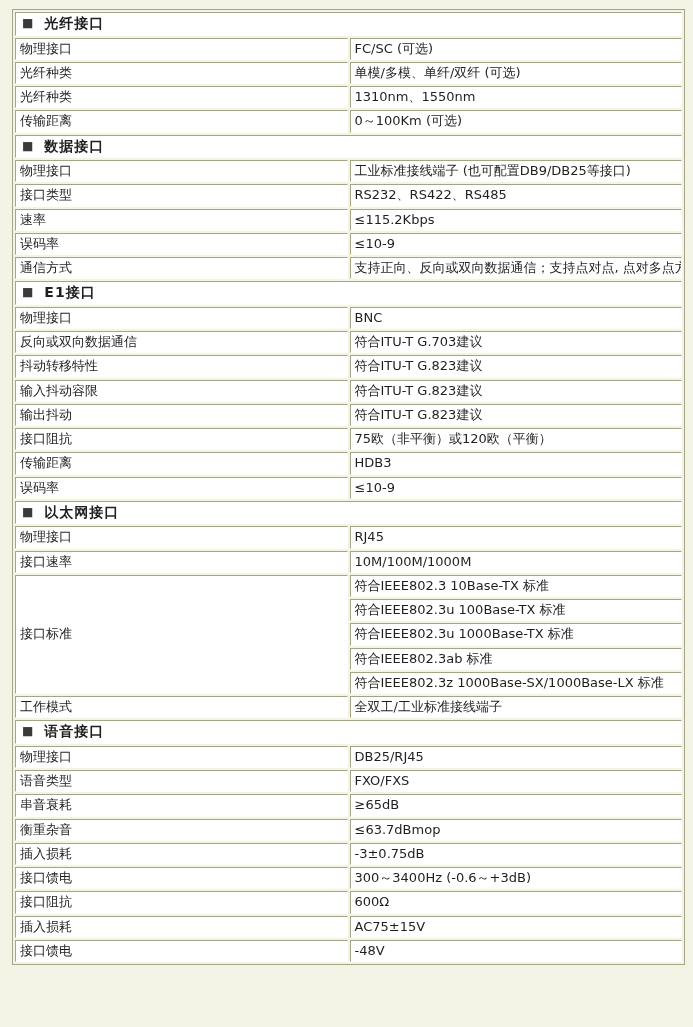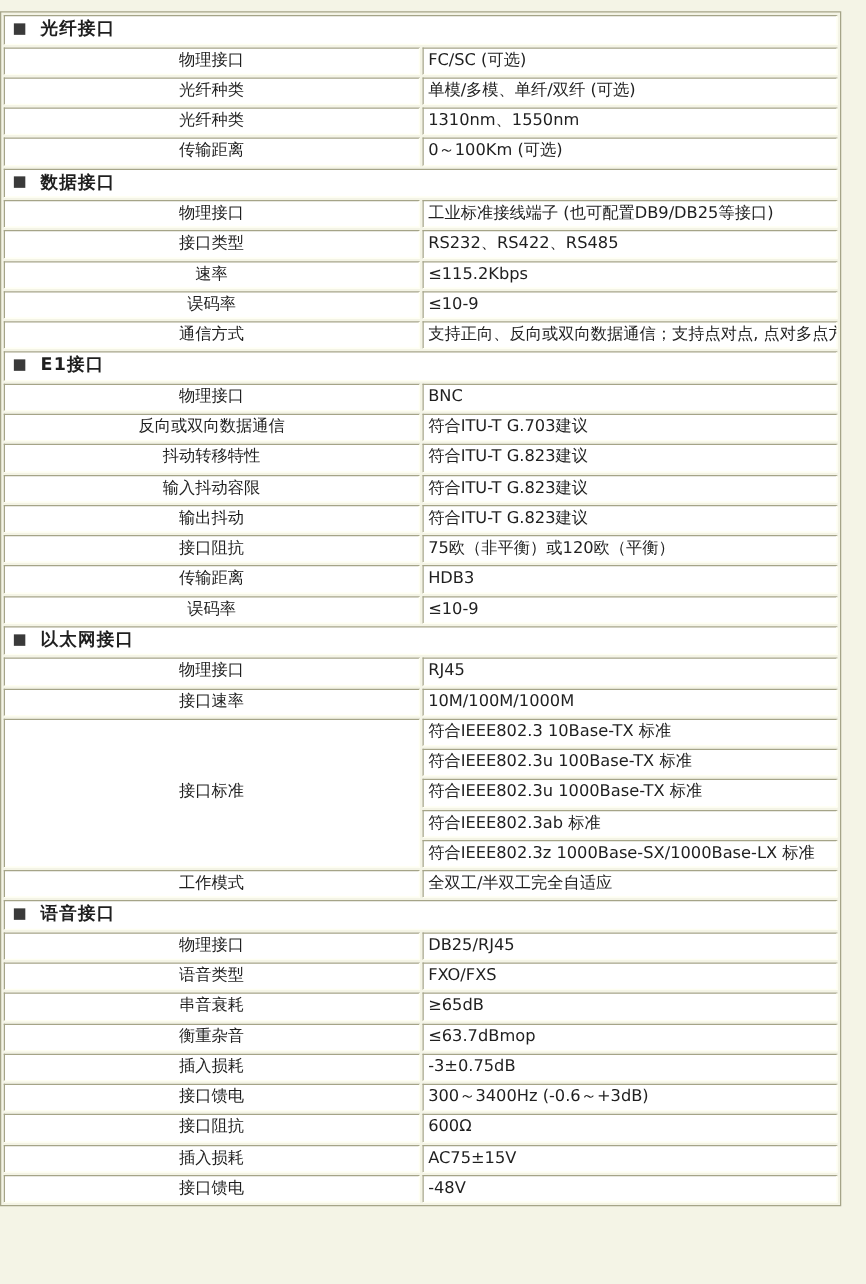--- a/index.html
+++ b/index.html
@@ -12,21 +12,21 @@
   *{box-sizing:border-box;}
   html,body{margin:0;padding:0;}
   body{
     width:693px;
     min-height:1027px;
     background:var(--page-bg);
     font-family:"DejaVu Sans","Liberation Sans",sans-serif;
     color:var(--text);
   }
   .spec-table{
-    margin:9px 0 0 0;
+    margin:9px 0 0 12px;
     width:673px;
     border-collapse:separate;
     border-spacing:2px;
     border:1px solid var(--border-dark);
     border-right-color:var(--border-dark);
     border-bottom-color:var(--border-dark);
     table-layout:fixed;
   }
   .spec-table td{
     background:var(--cell-bg);
@@ -35,21 +35,20 @@
     font-size:13px;
     line-height:1.25;
     padding:2px 4px;
     height:18px;
     vertical-align:middle;
     overflow:hidden;
     white-space:nowrap;
   }
   .spec-table td.label-cell{
     width:163px;
-    text-align:center;
   }
   .spec-table td.section-cell{
     font-weight:bold;
     font-size:14px;
     height:14px;
     padding:2px 4px 2px 6px;
   }
   .bullet{
     display:inline-block;
     color:#3a3a3a;
@@ -165,21 +164,21 @@
         <td class="value-cell">符合IEEE802.3u  1000Base-TX 标准</td>
       </tr>
       <tr>
         <td class="value-cell">符合IEEE802.3ab 标准</td>
       </tr>
       <tr>
         <td class="value-cell">符合IEEE802.3z 1000Base-SX/1000Base-LX 标准</td>
       </tr>
       <tr>
         <td class="label-cell">工作模式</td>
-        <td class="value-cell">全双工/半双工完全自适应</td>
+        <td class="value-cell">全双工/工业标准接线端子</td>
       </tr>
       <tr>
         <td colspan="2" class="section-cell"><span class="bullet">■</span><span class="section-title">语音接口</span></td>
       </tr>
       <tr>
         <td class="label-cell">物理接口</td>
         <td class="value-cell">DB25/RJ45</td>
       </tr>
       <tr>
         <td class="label-cell">语音类型</td>

